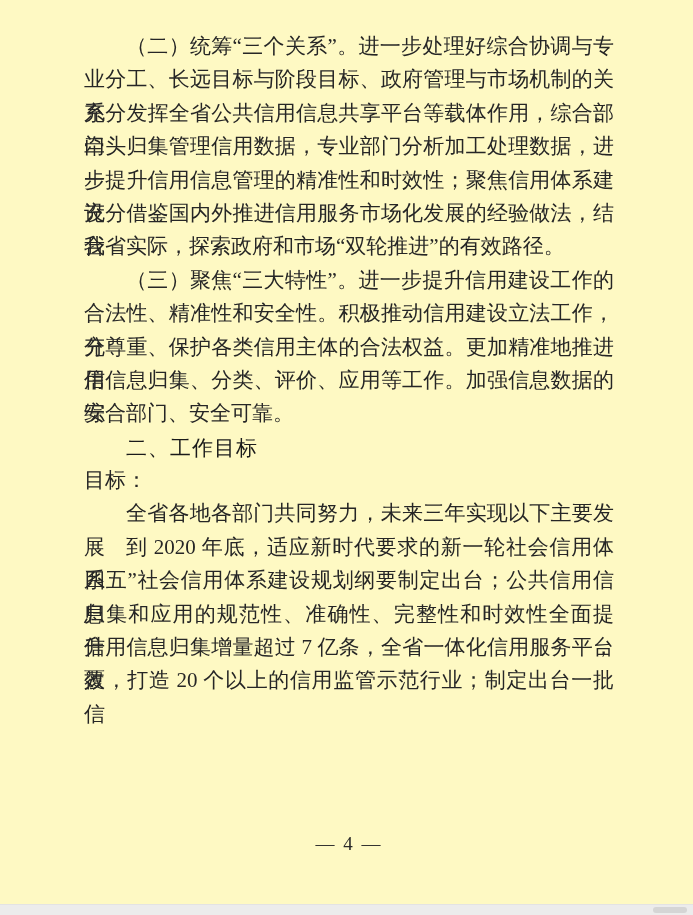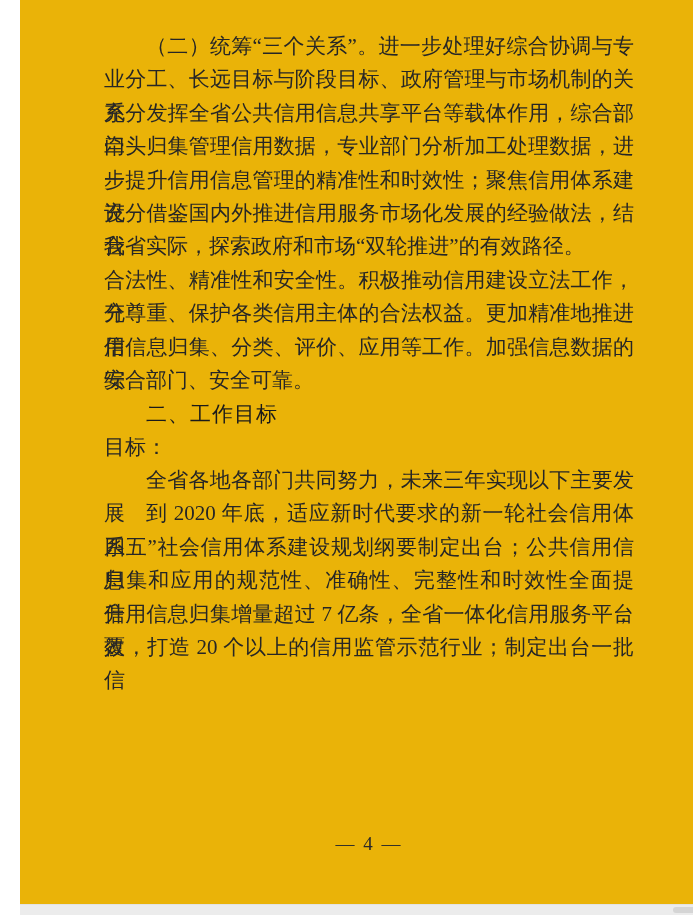--- a/index.html
+++ b/index.html
@@ -10,22 +10,21 @@
     width: 693px;
     height: 915px;
     position: relative;
     overflow: hidden;
     background: #ffffff;
     font-family: "Liberation Serif", "DejaVu Serif", serif;
   }
   .page {
     position: absolute;
     inset: 0;
-    background: #eab308;
-    margin-left: 20px;
+    background: #fef9c3;
   }
   .text-block {
     position: absolute;
     left: 84px;
     top: 30px;
     width: 530px;
     color: #262626;
     font-size: 21px;
     line-height: 33.4px;
   }
@@ -81,20 +80,21 @@
 
 <div class="page">
   <div class="text-block">
       <div class="line j ind">（二）统筹“三个关系”。进一步处理好综合协调与专</div>
       <div class="line j">业分工、长远目标与阶段目标、政府管理与市场机制的关系。</div>
       <div class="line j">充分发挥全省公共信用信息共享平台等载体作用，综合部门</div>
       <div class="line j">牵头归集管理信用数据，专业部门分析加工处理数据，进一</div>
       <div class="line j">步提升信用信息管理的精准性和时效性；聚焦信用体系建设</div>
       <div class="line j">充分借鉴国内外推进信用服务市场化发展的经验做法，结合</div>
       <div class="line">我省实际，探索政府和市场“双轮推进”的有效路径。</div>
+      <div class="line j ind">（三）聚焦“三大特性”。进一步提升信用建设工作的</div>
       <div class="line j">合法性、精准性和安全性。积极推动信用建设立法工作，充</div>
       <div class="line j">分尊重、保护各类信用主体的合法权益。更加精准地推进信</div>
       <div class="line j">用信息归集、分类、评价、应用等工作。加强信息数据的安</div>
       <div class="line">综合部门、安全可靠。</div>
       <div class="line ind h">二、工作目标</div>
       <div class="line">目标：</div>
       <div class="line j ind">全省各地各部门共同努力，未来三年实现以下主要发展</div>
       <div class="line j ind">到 2020 年底，适应新时代要求的新一轮社会信用体系</div>
       <div class="line j">四五”社会信用体系建设规划纲要制定出台；公共信用信息</div>
       <div class="line j">归集和应用的规范性、准确性、完整性和时效性全面提升，</div>

